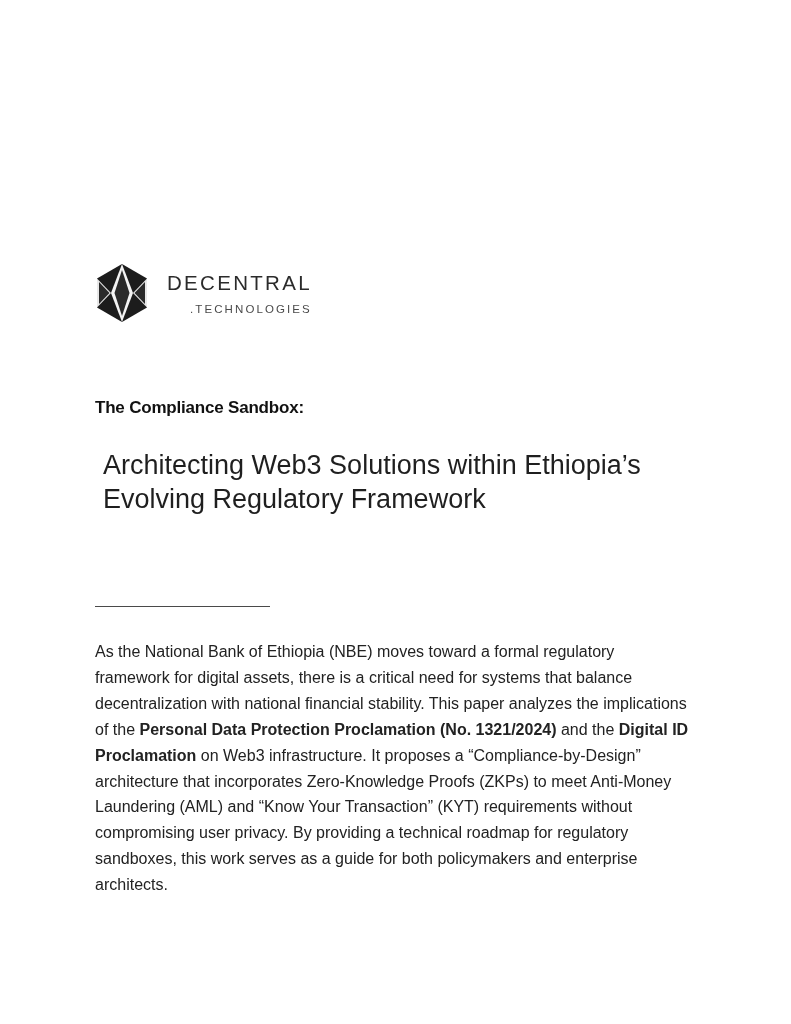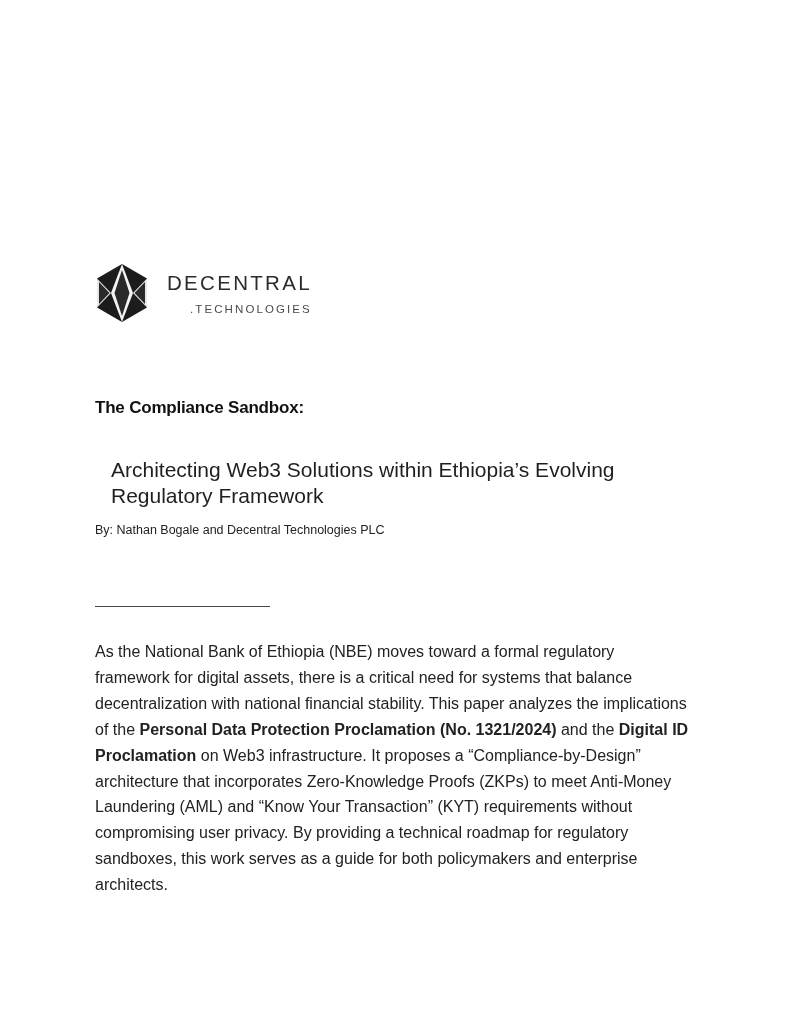--- a/index.html
+++ b/index.html
@@ -76,25 +76,25 @@
     font-weight: bold;
     letter-spacing: -0.2px;
     color: #111111;
     margin: 0;
   }
   .doc-subtitle {
     position: absolute;
     left: 4px;
     top: 441px;
     width: 585px;
-    font-size: 21px;
+    font-size: 27px;
     font-weight: 400;
     line-height: 1.25;
     color: #1f1f1f;
-    margin: 16px;
+    margin: 8px;
   }
 
   
   .byline {
     position: absolute;
     left: 4px;
     top: 521px;
     font-size: 12.5px;
     color: #222222;
     line-height: 1.45;
@@ -158,21 +158,20 @@
       <div class="logo-text">
         <span class="logo-title">DECENTRAL</span>
         <span class="logo-sub">.TECHNOLOGIES</span>
       </div>
     </div>
 
     <h1 class="doc-title">The Compliance Sandbox:</h1>
     <h2 class="doc-subtitle">Architecting Web3 Solutions within Ethiopia’s Evolving Regulatory Framework</h2>
 
     <div class="byline">
-      <div>By: Nathan Bogale and Decentral Technologies PLC</div>
     </div>
 
     <div class="divider"></div>
 
     <p class="abstract">
       <span>As the National Bank of Ethiopia (NBE) moves toward a formal regulatory framework for digital assets, there is a critical need for systems that balance decentralization with national financial stability. This paper analyzes the implications of the </span><b>Personal Data Protection Proclamation (No. 1321/2024)</b><span> and the </span><b>Digital ID Proclamation</b><span> on Web3 infrastructure. It proposes a “Compliance-by-Design” architecture that incorporates Zero-Knowledge Proofs (ZKPs) to meet Anti-Money Laundering (AML) and “Know Your Transaction” (KYT) requirements without compromising user privacy. By providing a technical roadmap for regulatory sandboxes, this work serves as a guide for both policymakers and enterprise architects.</span>
     </p>
 
   </div>
 </div>

